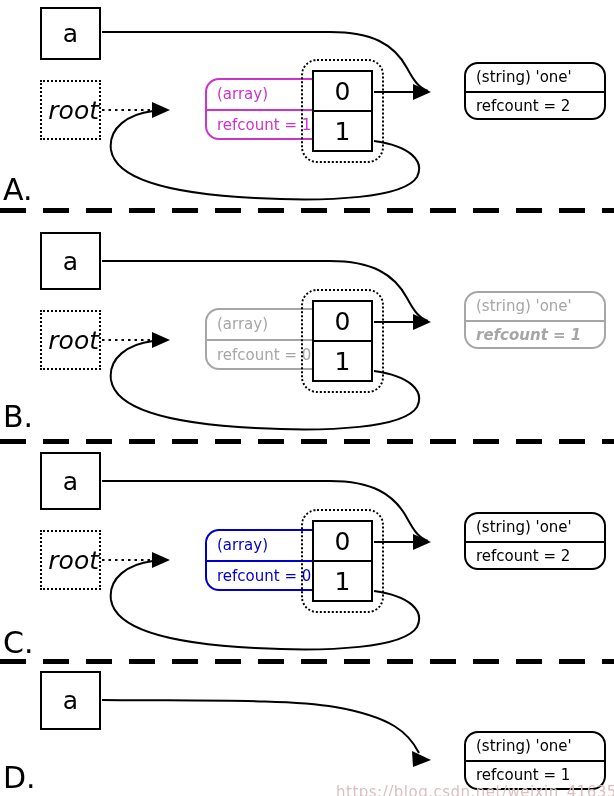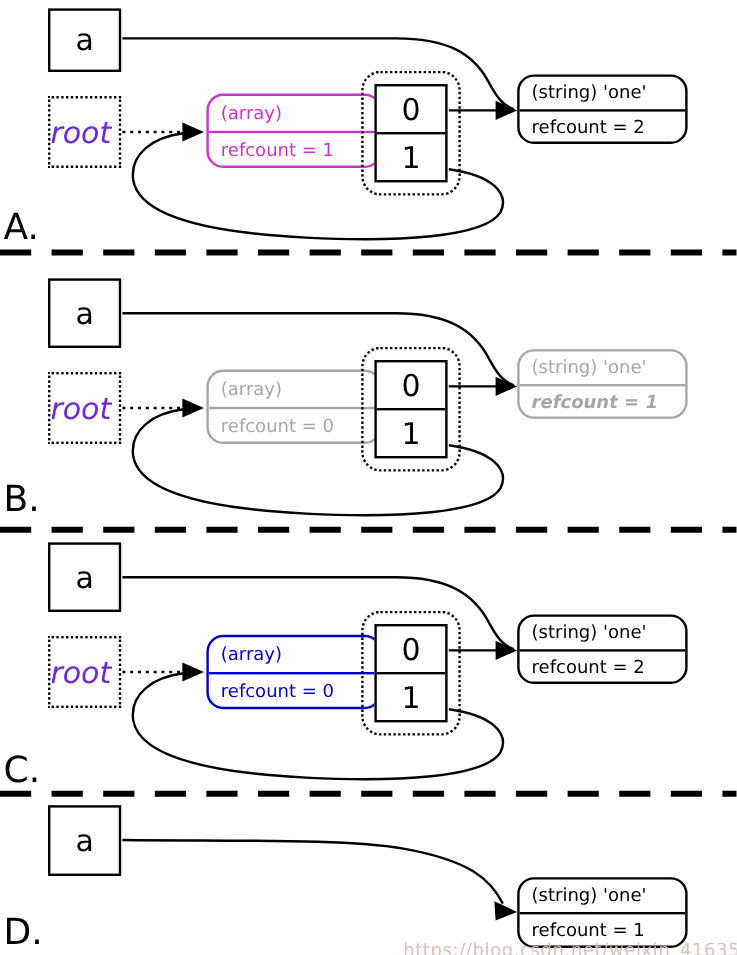--- a/index.html
+++ b/index.html
@@ -7,23 +7,23 @@
     position:relative;width:614px;height:796px;background:#ffffff;
     overflow:hidden;font-family:"DejaVu Sans","Liberation Sans",sans-serif;
   }
   #wires{position:absolute;left:0;top:0;z-index:1;}
   .abs{position:absolute;box-sizing:border-box;}
   
   .varbox{width:61px;border:2px solid #000;background:#fff;z-index:4;
     display:flex;align-items:center;justify-content:center;font-size:25px;color:#000;}
   
   .rootbox{width:61px;height:60px;border:2px dotted #000;background:#fff;z-index:4;
-    display:flex;align-items:center;justify-content:flex-start;font-size:25px;font-style:italic;color:#6d28d9;}
+    display:flex;align-items:center;justify-content:flex-end;font-size:25px;font-style:italic;color:#000000;}
   
-  .zval{width:146px;height:62px;border:2px solid #000;border-radius:14px;background:#fff;z-index:2;}
+  .zval{width:146px;height:62px;border:2px solid #000;border-radius:14px;background:#fff;z-index:2;margin-left:33px;}
   .zval .row{height:29px;line-height:29px;padding-left:10px;font-size:15px;white-space:nowrap;}
   .zval .div{height:0;border-top:2px solid #000;}
   .strbox{width:142px;height:58px;z-index:3;}
   .strbox .row{height:27px;line-height:27px;}
   .zval.magenta{border-color:#cc33cc;}
   .zval.magenta .row{color:#cc33cc;}
   .zval.magenta .div{border-color:#cc33cc;}
   .zval.gray{border-color:#a6a6a6;}
   .zval.gray .row{color:#a6a6a6;}
   .zval.gray .div{border-color:#a6a6a6;}

